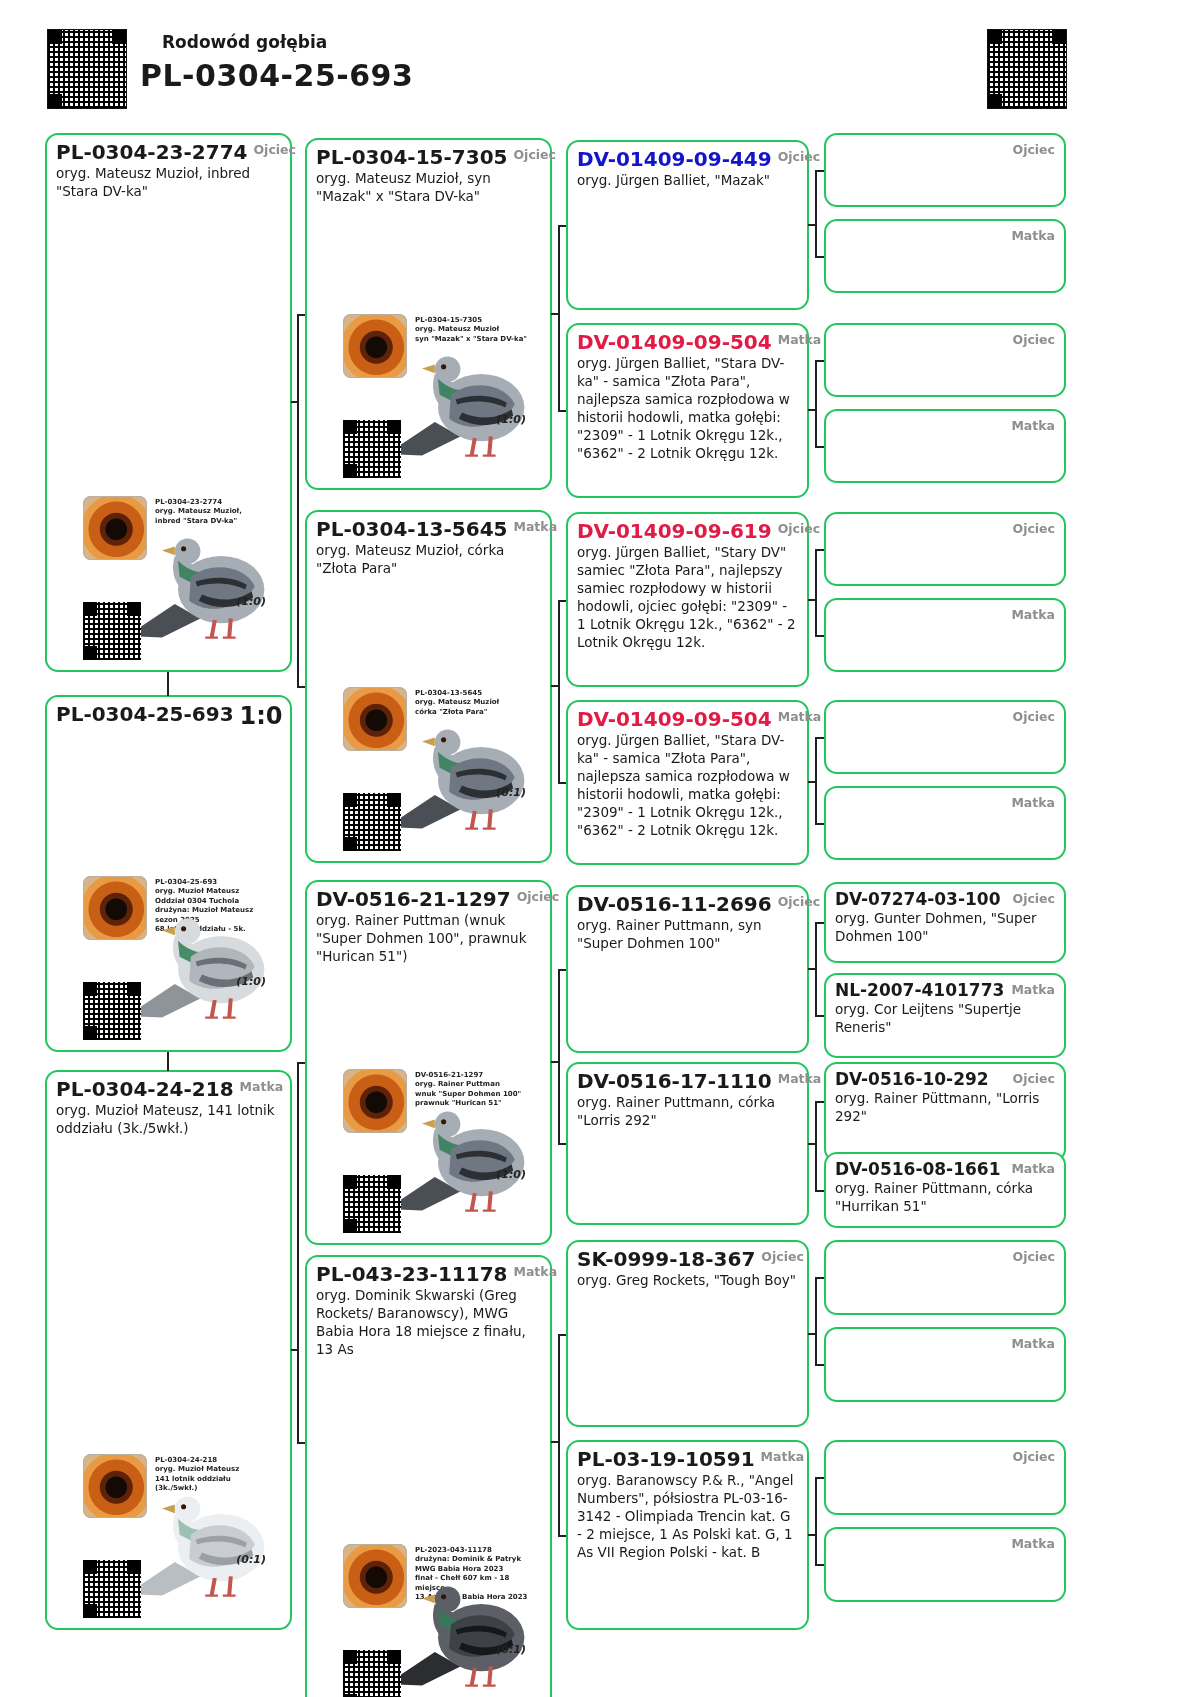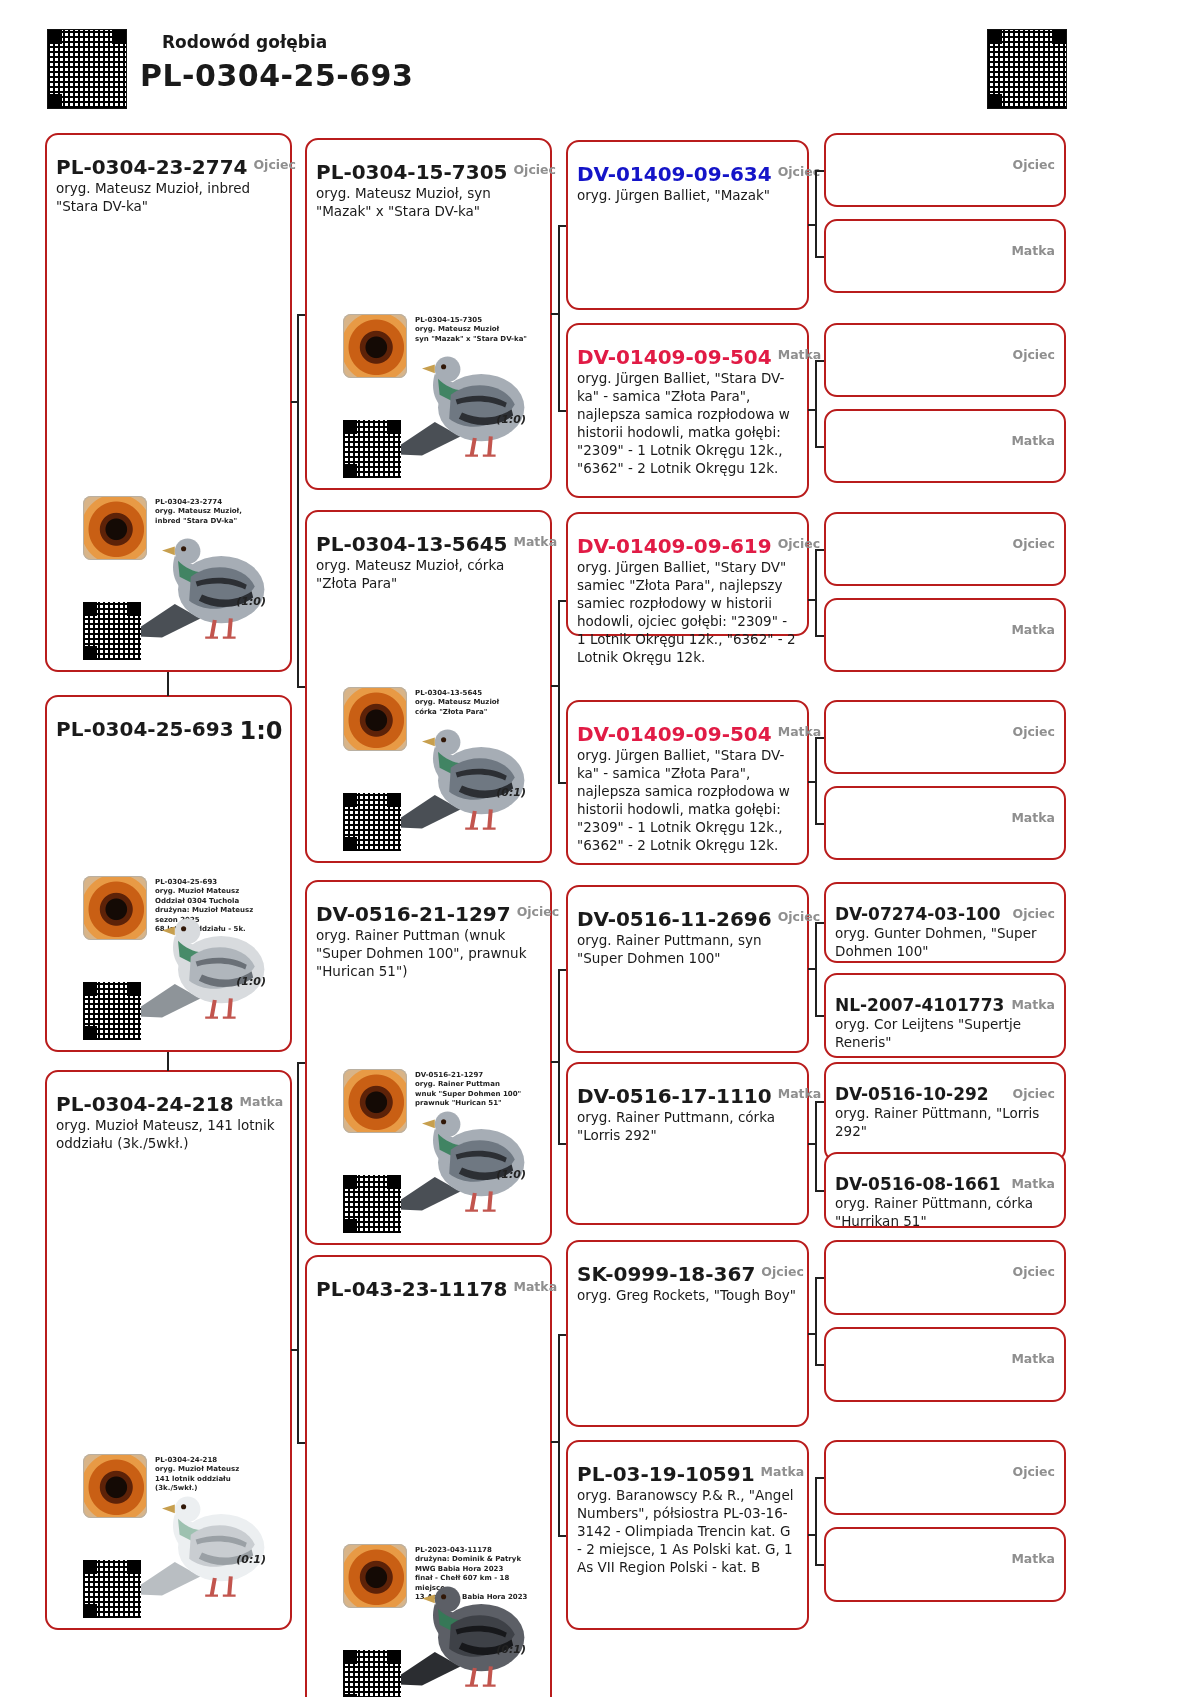--- a/index.html
+++ b/index.html
@@ -26,22 +26,22 @@
       outline:1px solid #111;}
   .qr-l{position:absolute;left:48px;top:30px;width:78px;height:78px;}
   .qr-r{position:absolute;left:988px;top:30px;width:78px;height:78px;}
   .head-titles{position:absolute;left:140px;top:32px;}
   .doc-title{font-size:17px;font-weight:bold;margin-left:22px;}
   .ring-title{font-size:30px;font-weight:bold;margin-top:6px;letter-spacing:.5px;}
   .head-right{position:absolute;right:222px;top:34px;text-align:right;}
   .owner{font-size:20px;font-weight:bold;}
   .contact{font-size:14px;margin-top:7px;}
   
-  .box{position:absolute;background:#fff;border:2px solid #b91c1c;border-radius:13px;
-       padding:20px 9px;box-sizing:border-box;}
+  .box{position:absolute;background:#fff;border:2px solid #22c55e;border-radius:13px;
+       padding:5px 9px;box-sizing:border-box;}
   .box-head{display:flex;justify-content:space-between;align-items:flex-start;gap:6px;}
   .ring{font-weight:bold;font-size:20px;white-space:nowrap;}
   .box--sm .ring{font-size:17px;}
   .ring-blue{color:var(--ring-blue,#1414c8);}
   .ring-red{color:var(--ring-red,#e11b45);}
   .role{color:var(--role-gray,#8f8f8f);font-weight:bold;font-size:12.5px;padding-top:2px;}
   .score{font-weight:bold;font-size:24px;}
   .box-body{font-size:13.5px;line-height:1.33;margin-top:1px;}
   
   .line{position:absolute;background:#202020;}
@@ -209,50 +209,51 @@
         <div class="qr qr-s"></div>
         <span class="ratio">(1:0)</span>
       </div>
     </div>
 
     <div class="box" style="left:305px;top:1255px;width:247px;height:465px">
       <div class="box-head">
         <span class="ring">PL-043-23-11178</span>
         <span class="role">Matka</span>
       </div>
+      <div class="box-body">oryg. Dominik Skwarski (Greg Rockets/ Baranowscy), MWG Babia Hora 18 miejsce z finału, 13 As</div>
       <div class="photo">
         <div class="eye"></div>
         <div class="caption">PL-2023-043-11178
 drużyna: Dominik &amp; Patryk
 MWG Babia Hora 2023
 finał - Chełł 607 km - 18 miejsce
 13 As MWG Babia Hora 2023</div>
         <svg class="bird bird-dark" viewBox="0 0 200 170">
             <use href="#pigeon"></use>
           </svg>
         <div class="qr qr-s"></div>
         <span class="ratio">(0:1)</span>
       </div>
     </div>
 
     <div class="box" style="left:566px;top:140px;width:243px;height:170px">
       <div class="box-head">
-          <span class="ring ring-blue">DV-01409-09-634</span>
+          <span class="ring ring-blue">DV-01409-09-449</span>
           <span class="role">Ojciec</span>
         </div>
       <div class="box-body">oryg. Jürgen Balliet, "Mazak"</div>
     </div>
     <div class="box" style="left:566px;top:323px;width:243px;height:175px">
       <div class="box-head">
           <span class="ring ring-red">DV-01409-09-504</span>
           <span class="role">Matka</span>
         </div>
       <div class="box-body">oryg. Jürgen Balliet, "Stara DV-ka" - samica "Złota Para", najlepsza samica rozpłodowa w historii hodowli, matka gołębi: "2309" - 1 Lotnik Okręgu 12k., "6362" - 2 Lotnik Okręgu 12k.</div>
     </div>
-    <div class="box" style="left:566px;top:512px;width:243px;height:124px">
+    <div class="box" style="left:566px;top:512px;width:243px;height:175px">
       <div class="box-head">
           <span class="ring ring-red">DV-01409-09-619</span>
           <span class="role">Ojciec</span>
         </div>
       <div class="box-body">oryg. Jürgen Balliet, "Stary DV" samiec "Złota Para", najlepszy samiec rozpłodowy w historii hodowli, ojciec gołębi: "2309" - 1 Lotnik Okręgu 12k., "6362" - 2 Lotnik Okręgu 12k.</div>
     </div>
     <div class="box" style="left:566px;top:700px;width:243px;height:165px">
       <div class="box-head">
           <span class="ring ring-red">DV-01409-09-504</span>
           <span class="role">Matka</span>

